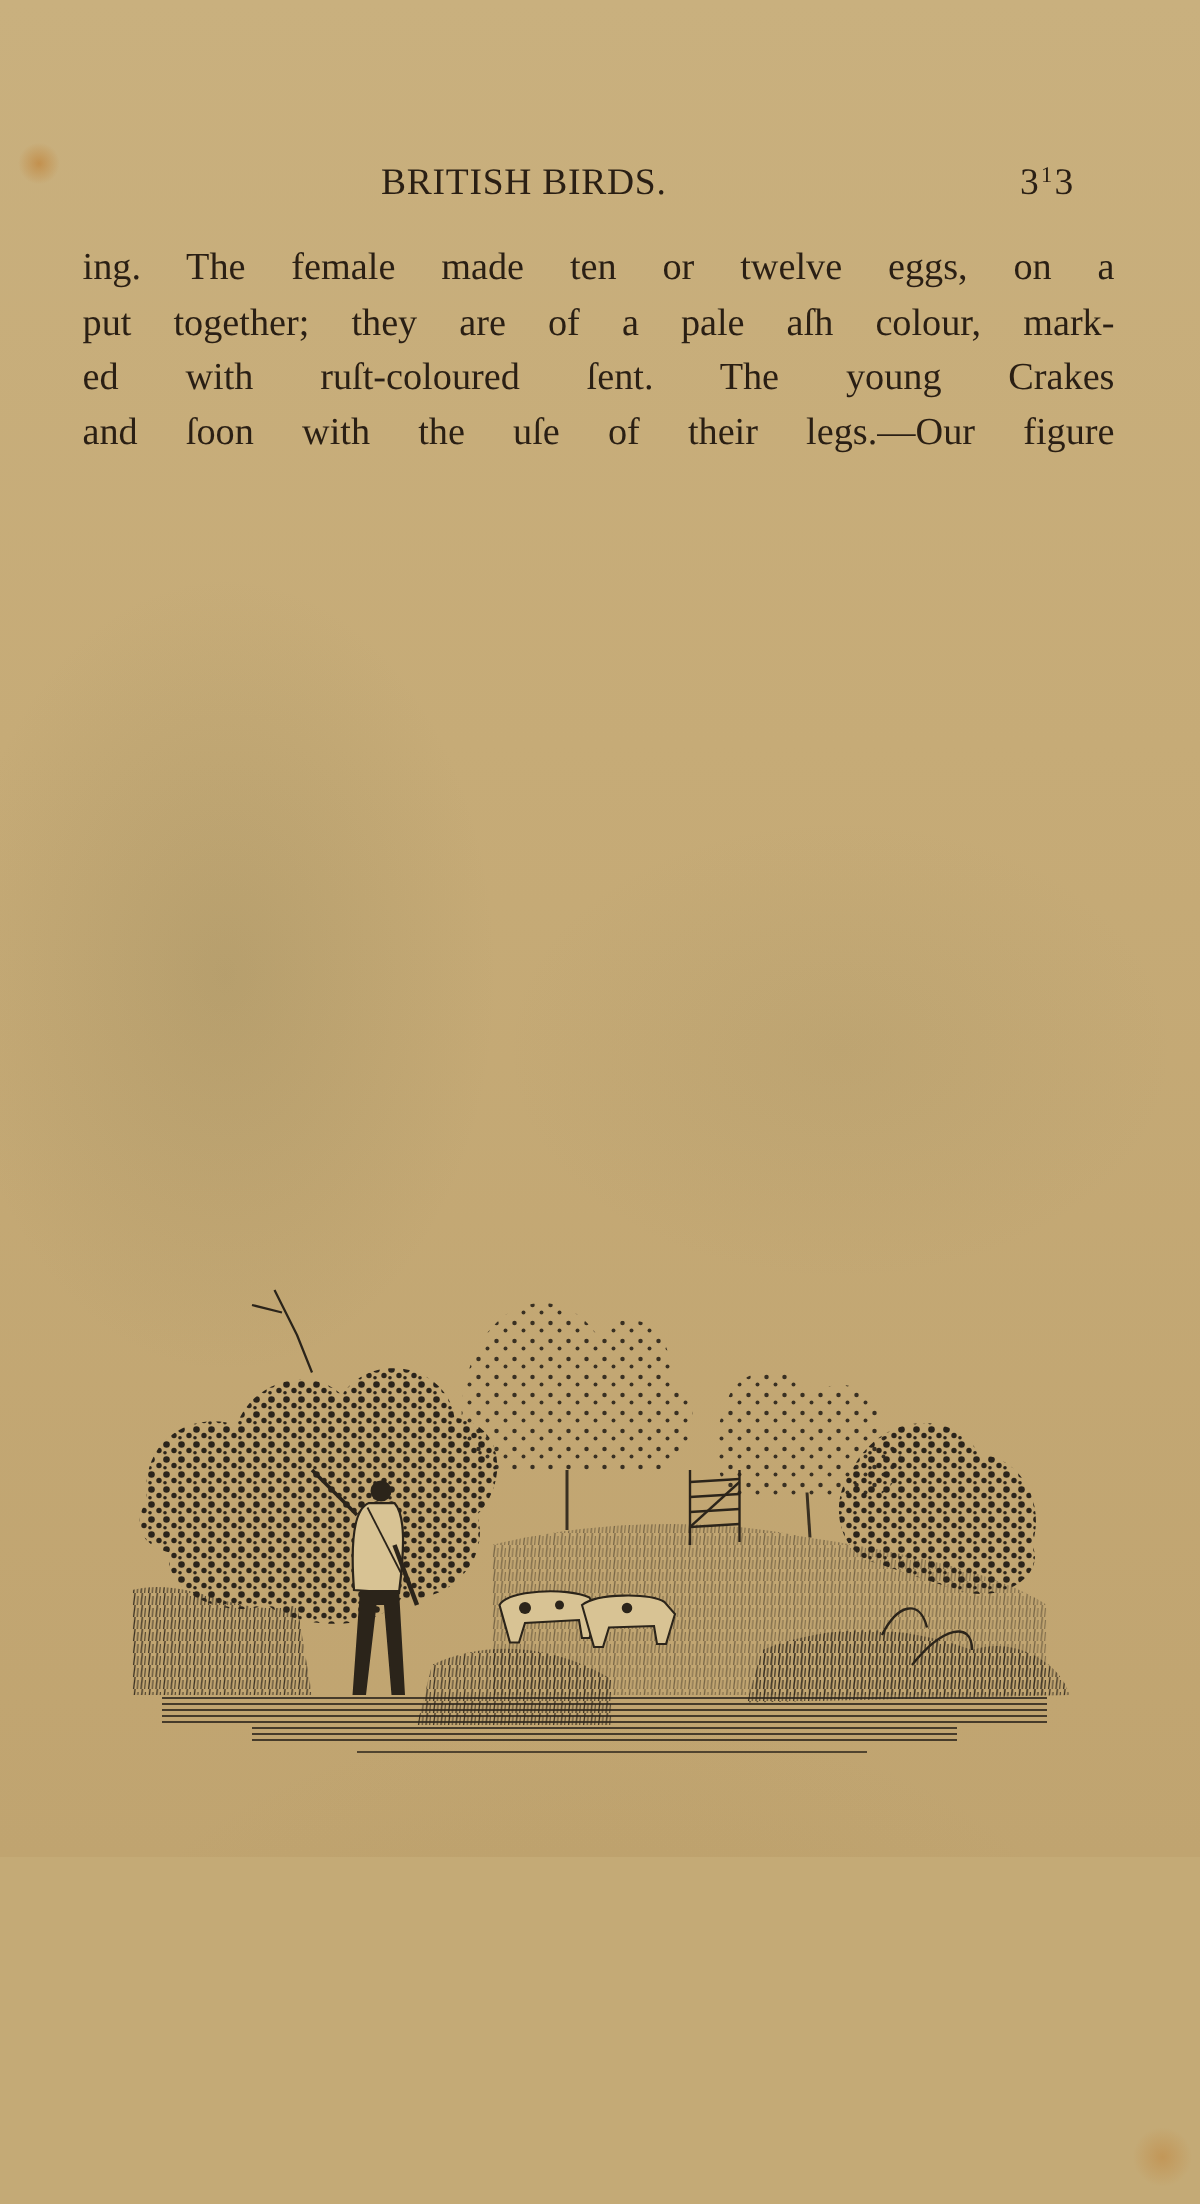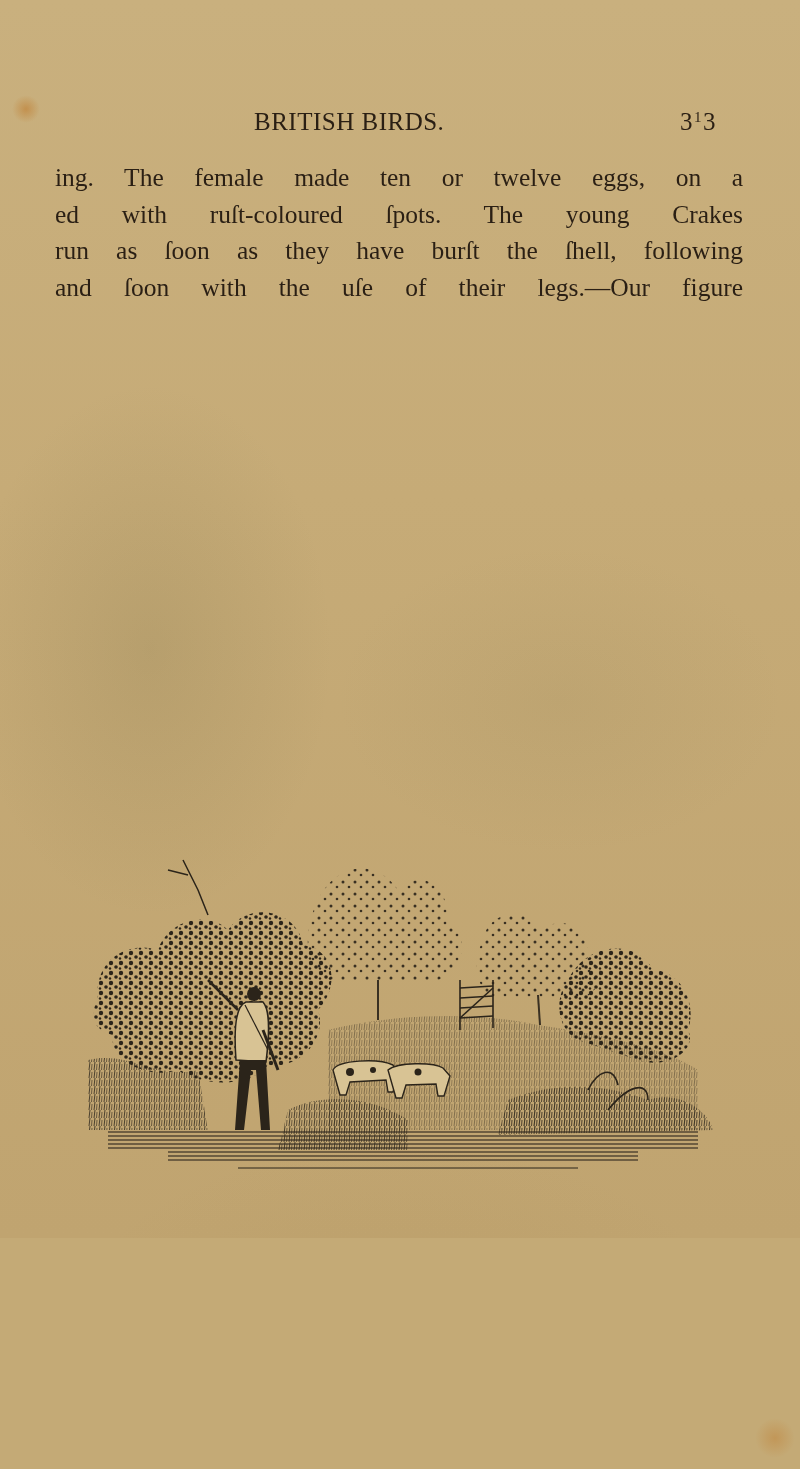--- a/index.html
+++ b/index.html
@@ -83,22 +83,22 @@
   <div class="foxing" style="left:12px;top:95px;width:28px;height:28px;"></div>
   <div class="foxing" style="left:755px;top:1418px;width:40px;height:40px;opacity:0.7;"></div>
 
   <div class="running-head">
     <span>BRITISH BIRDS.</span>
     <span class="folio"><span>3</span><span class="sup">1</span><span>3</span></span>
   </div>
 
   <div class="body-text">
     <span class="line">ing.  The female made ten or twelve eggs, on a</span>
-    <span class="line">ed with ruſt-coloured ſpots.  The young Crakes</span>
-    <span class="line">run as ſoon as they have burſt the ſhell, following</span>
+    <span class="line">put together; they are of a pale aſh colour, mark-</span>
+    <span class="line">ed with ruſt-coloured ſent.  The young Crakes</span>
     <span class="line">and ſoon with the uſe of their legs.—Our figure</span>
   </div>
 
   <div class="vignette">
     <svg viewBox="0 0 640 345" xmlns="http://www.w3.org/2000/svg">
       <defs>
         <pattern id="hatch" width="6" height="4" patternUnits="userSpaceOnUse">
           <line x1="0" y1="2" x2="6" y2="2" stroke="#2b241a" stroke-width="1.1"></line>
         </pattern>
         <pattern id="grass" width="5" height="8" patternUnits="userSpaceOnUse">

